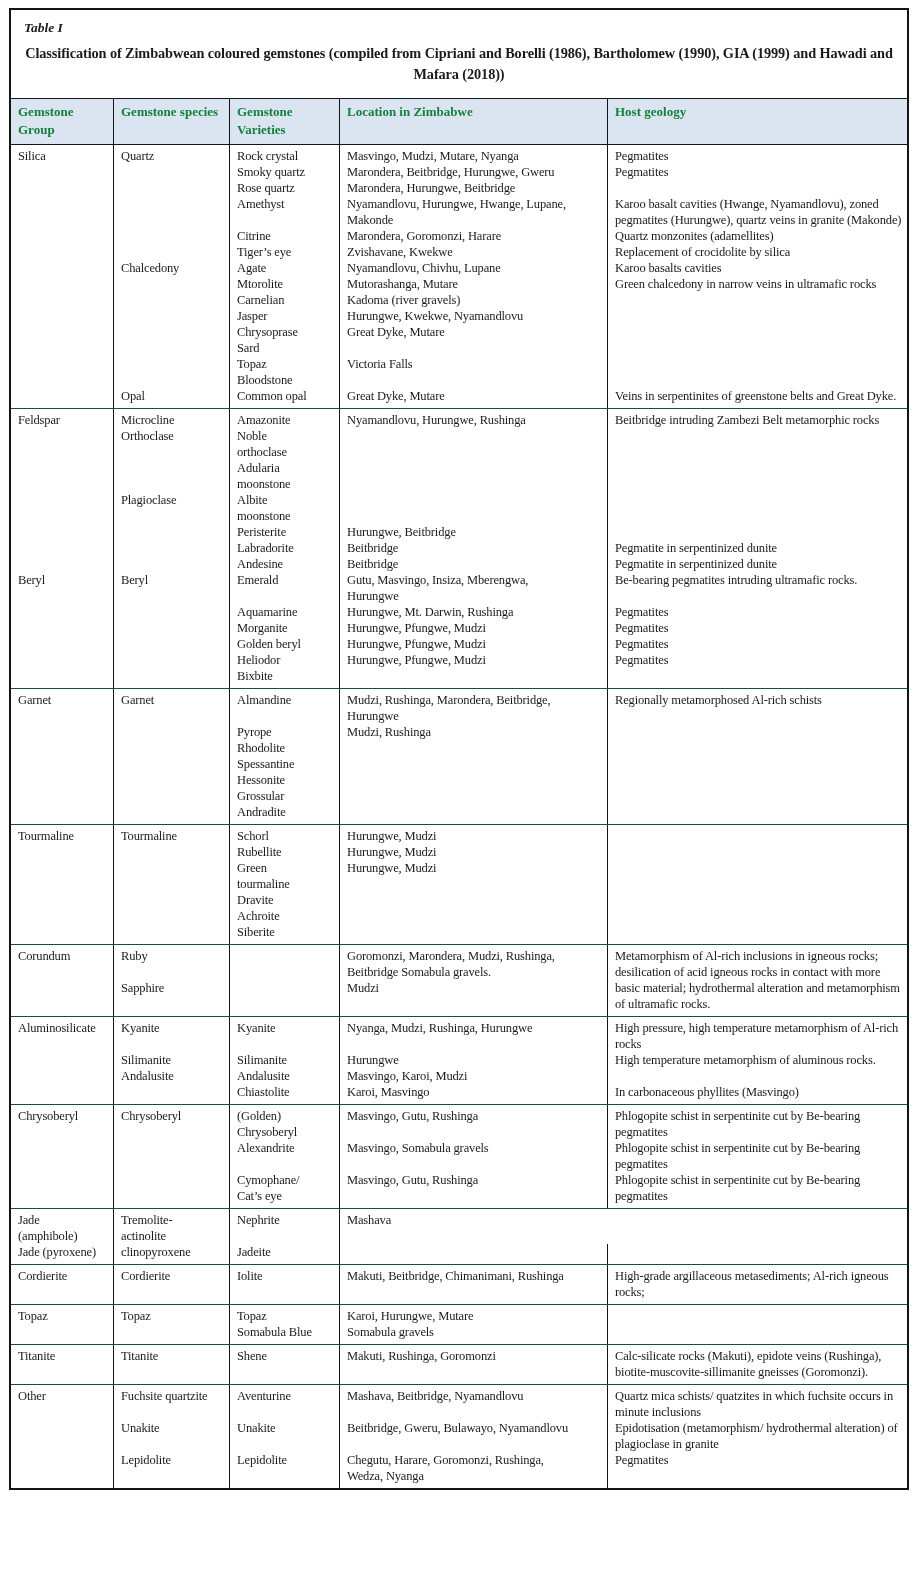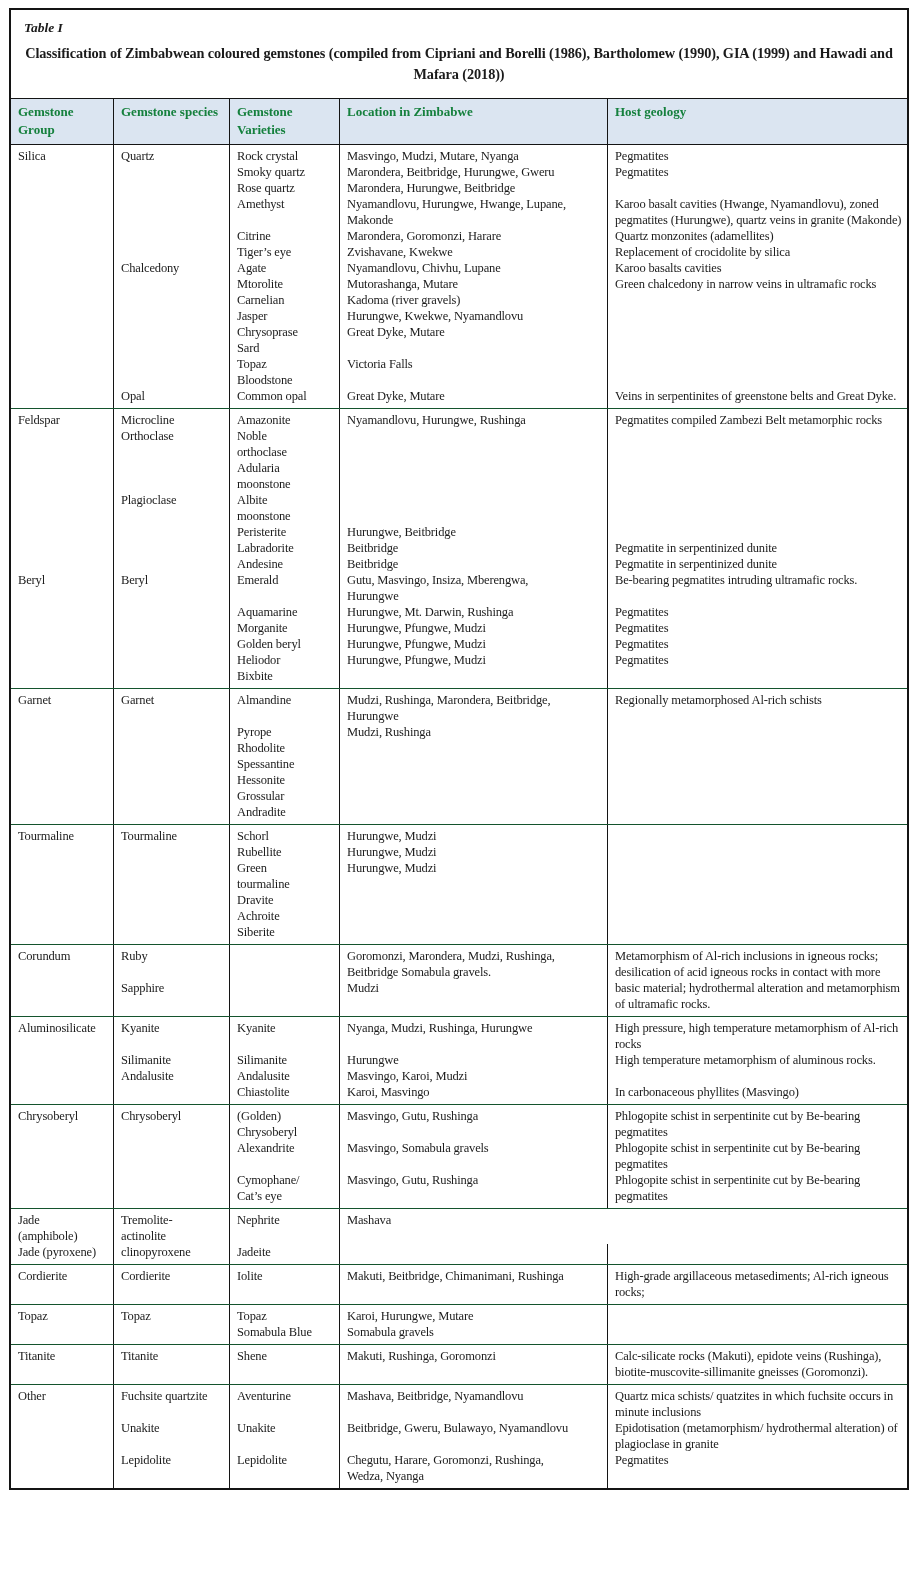--- a/index.html
+++ b/index.html
@@ -167,21 +167,21 @@
             <div class="cell col-location">Great Dyke, Mutare</div>
             <div class="cell col-host">Veins in serpentinites of greenstone belts and Great Dyke.</div>
           </div>
         </div>
         <div class="section">
           <div class="row">
             <div class="cell col-group">Feldspar</div>
             <div class="cell col-species">Microcline</div>
             <div class="cell col-variety">Amazonite</div>
             <div class="cell col-location">Nyamandlovu, Hurungwe, Rushinga</div>
-            <div class="cell col-host">Pegmatites compiled Zambezi Belt metamorphic rocks</div>
+            <div class="cell col-host">Beitbridge intruding Zambezi Belt metamorphic rocks</div>
           </div>
           <div class="row">
             <div class="cell col-group"></div>
             <div class="cell col-species">Orthoclase</div>
             <div class="cell col-variety">Noble
 orthoclase</div>
             <div class="cell col-location"></div>
             <div class="cell col-host"></div>
           </div>
           <div class="row">

